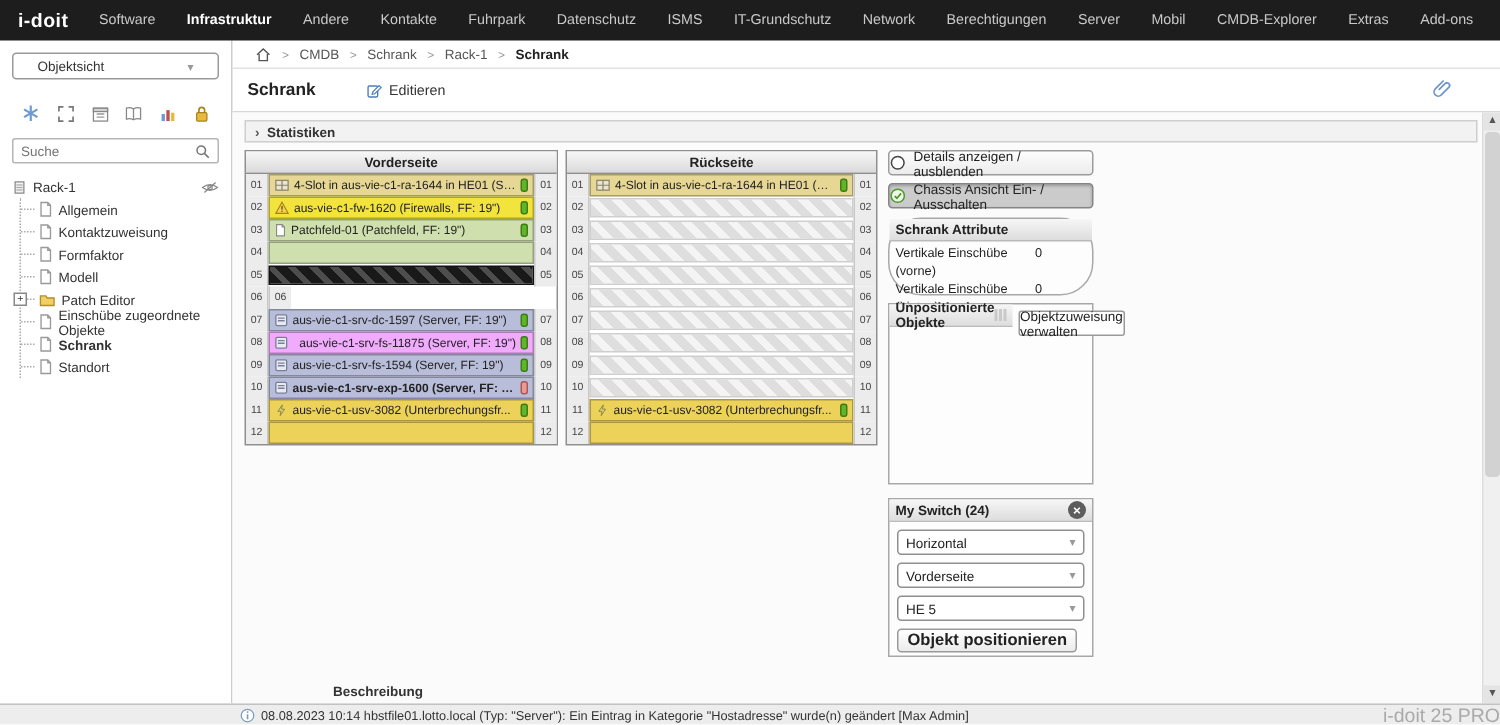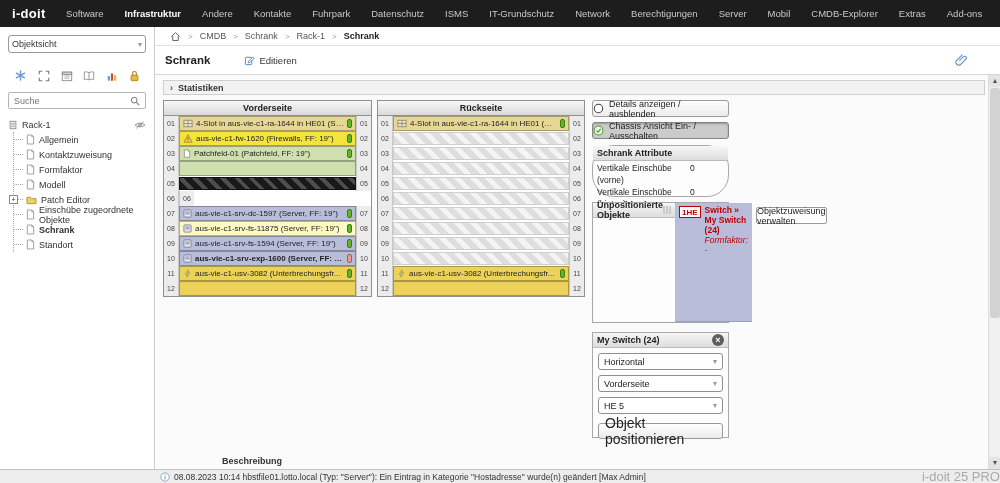--- a/index.html
+++ b/index.html
@@ -25,21 +25,21 @@
   #titlebar { position:absolute; left:155px; top:46px; width:845px; height:29px; background:#fff;
               border-bottom:1px solid #d7d7d7; display:flex; align-items:center; padding-left:10px; }
   #page-title { font-size:11.5px; font-weight:bold; color:#222; }
   #edit-btn { display:flex; align-items:center; gap:4px; margin-left:34px; font-size:9.5px; color:#333; cursor:pointer; }
   #clip-btn { position:absolute; right:32px; top:6px; cursor:pointer; }
 
   
   #sidebar { position:absolute; left:0; top:27px; width:155px; height:442px; background:#fff;
              border-right:1px solid #cdcdcd; }
   #obj-select { margin:8px; height:18px; border:1px solid #9a9a9a; border-radius:3px; background:#fff;
-                display:flex; align-items:center; justify-content:space-between; padding:0 3px;
+                display:flex; align-items:center; justify-content:space-between; padding:0 16px;
                 font-size:9px; color:#333; cursor:pointer; }
   #side-icons { display:flex; justify-content:space-between; padding:8px 14px 6px 14px; align-items:center; }
   #side-icons span { cursor:pointer; display:flex; }
   #side-search { margin:4px 8px 8px 8px; height:17px; border:1px solid #b5b5b5; border-radius:2px; background:#fff;
                  display:flex; align-items:center; padding:0 5px; }
   #side-search input { border:none; outline:none; font-size:9px; color:#777; flex:1; min-width:0; }
   #side-search .mag { color:#777; display:flex; }
   #tree { font-size:9px; color:#333; padding-left:8px; }
   .tree-root { display:flex; align-items:center; gap:4px; height:15px; cursor:pointer; padding-right:8px; }
   .tree-root .root-label { flex:1; }
@@ -104,22 +104,22 @@
   #unpos-spacer { flex:1; background:#fff; }
   #manage-btn { margin:4px; height:17px; border:1px solid #999; border-radius:2px; background:#fff;
                 font-size:9px; color:#222; display:flex; align-items:center; justify-content:center; cursor:pointer; }
   #pos-panel { top:257px; height:106px; }
   #pos-close { margin-left:auto; width:12px; height:12px; border-radius:50%; background:#5d5d5d; color:#fff;
                font-size:9px; line-height:12px; text-align:center; cursor:pointer; }
   .sel { margin:5px 5px 0 5px; height:17px; border:1px solid #8f8f8f; border-radius:3px; background:#fff;
          display:flex; align-items:center; justify-content:space-between; padding:0 5px; font-size:9px;
          color:#222; cursor:pointer; }
   #pos-btn { display:inline-flex; margin:5px; height:16px; border:1px solid #999; border-radius:3px;
-             background:linear-gradient(#fff,#ebebeb); font-size:14px; color:#222; align-items:center;
-             padding:0 6px; cursor:pointer; }
+             background:linear-gradient(#fff,#ebebeb); font-size:11px; color:#222; align-items:center;
+             padding:0 6px; cursor:pointer;font-weight:bold; }
 
   #desc-label { position:absolute; left:67px; top:381px; font-size:9px; font-weight:bold; color:#333; }
 
   
   #vscroll { position:absolute; left:833px; top:0; width:12px; height:394px; background:#f0f0f0; border-left:1px solid #ddd; }
   .sb-arrow { position:absolute; left:0; width:12px; height:12px; background:#e4e4e4; color:#555;
               font-size:7px; text-align:center; line-height:12px; cursor:pointer; }
   #sb-up { top:0; } #sb-down { bottom:0; }
   #sb-thumb { position:absolute; left:1px; top:13px; width:10px; height:230px; background:#d2d2d2; border-radius:3px; cursor:pointer; }
 
@@ -423,21 +423,21 @@
                 <line x1="2.5" y1="5.4" x2="7.5" y2="5.4" stroke="#7a7f99"></line>
               </svg>
             </span>
             <span class="lbl">aus-vie-c1-srv-dc-1597 (Server, FF: 19")</span>
             <span class="led green"></span>
           </div>
           <div class="rack-num r">07</div>
         </div>
         <div class="rack-row">
           <div class="rack-num l">08</div>
-          <div class="rack-cell cell-item" style="background: #fef9c3;">
+          <div class="rack-cell cell-item" style="background: #f0abfc; text-align: right;">
             <span style="display: flex; flex: 0 0 auto;">
               <svg width="9" height="9" viewBox="0 0 10 10">
                 <rect x="1" y="1" width="8" height="8" rx="1" fill="#e8eaf2" stroke="#7a7f99"></rect>
                 <line x1="2.5" y1="3.4" x2="7.5" y2="3.4" stroke="#7a7f99"></line>
                 <line x1="2.5" y1="5.4" x2="7.5" y2="5.4" stroke="#7a7f99"></line>
               </svg>
             </span>
             <span class="lbl">aus-vie-c1-srv-fs-11875 (Server, FF: 19")</span>
             <span class="led green"></span>
           </div>
@@ -613,27 +613,20 @@
 
   <div class="panel" id="unpos-panel">
     <div class="panel-head">
       <span>Unpositionierte Objekte</span>
       <span class="grip">
           <i></i>
           <i></i>
           <i></i>
         </span>
     </div>
-    <div id="unpos-item">
-      <span id="he-badge">1HE</span>
-      <span class="unpos-text">
-        <span class="t1">Switch » My Switch (24)</span><br>
-        <span class="t2">Formfaktor: -</span>
-      </span>
-    </div>
     <div id="unpos-spacer"></div>
     <div id="manage-btn">Objektzuweisung verwalten</div>
   </div>
 
   <div class="panel" id="pos-panel">
     <div class="panel-head">
       <span>My Switch (24)</span>
       <span id="pos-close">×</span>
     </div>
     <div class="sel">

